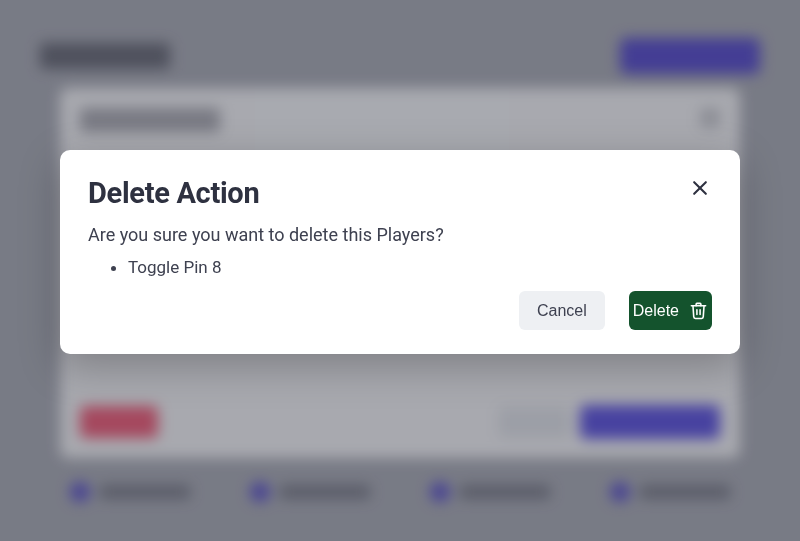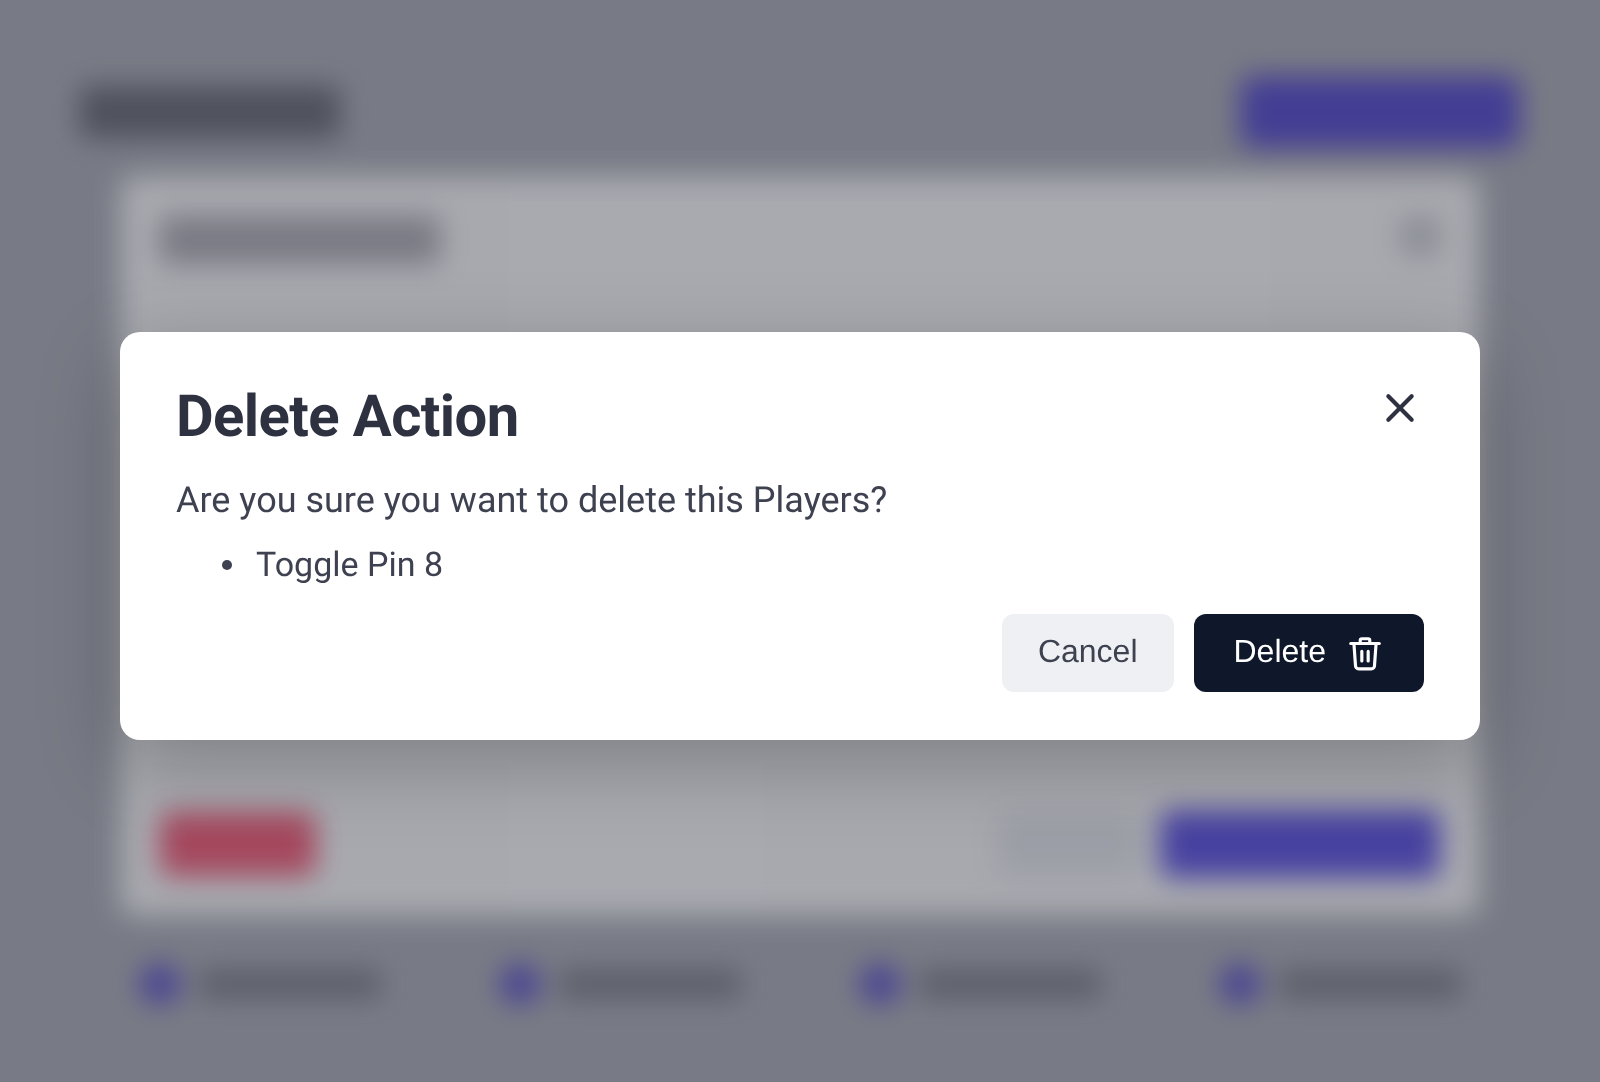--- a/index.html
+++ b/index.html
@@ -136,21 +136,21 @@
       opacity: 0.4;
       border-radius: 2px;
     }
     .overlay-dim {
       position: absolute;
       inset: 0;
       background: rgba(40, 42, 55, 0.35);
     }
     .modal {
       position: absolute;
-      top: 166px;
+      top: 150px;
       left: 60px;
       width: 680px;
       background: #ffffff;
       border-radius: 10px;
       box-shadow: 0 12px 40px rgba(0,0,0,0.25);
       padding: 26px 28px 24px 28px;
     }
     .modal-header {
       display: flex;
       justify-content: space-between;
@@ -192,36 +192,36 @@
       color: #3e4150;
     }
     .modal-warning {
       font-size: 17px;
       color: #f0506e;
       margin-bottom: 22px;
     }
     .modal-actions {
       display: flex;
       justify-content: flex-end;
-      gap: 10px;
+      gap: 24px;
     }
     .btn-cancel {
       background: #eef0f3;
       border: none;
       border-radius: 6px;
       padding: 10px 18px;
       font-size: 16px;
       color: #3e4150;
       cursor: pointer;
     }
     .btn-delete {
-      background: #0f172a;
+      background: #14532d;
       border: none;
       border-radius: 6px;
-      padding: 10px 20px;
+      padding: 10px 4px;
       font-size: 16px;
       font-weight: 500;
       color: #ffffff;
       cursor: pointer;
       display: flex;
       align-items: center;
       gap: 10px;
     }
     .btn-delete svg {
       width: 19px;

